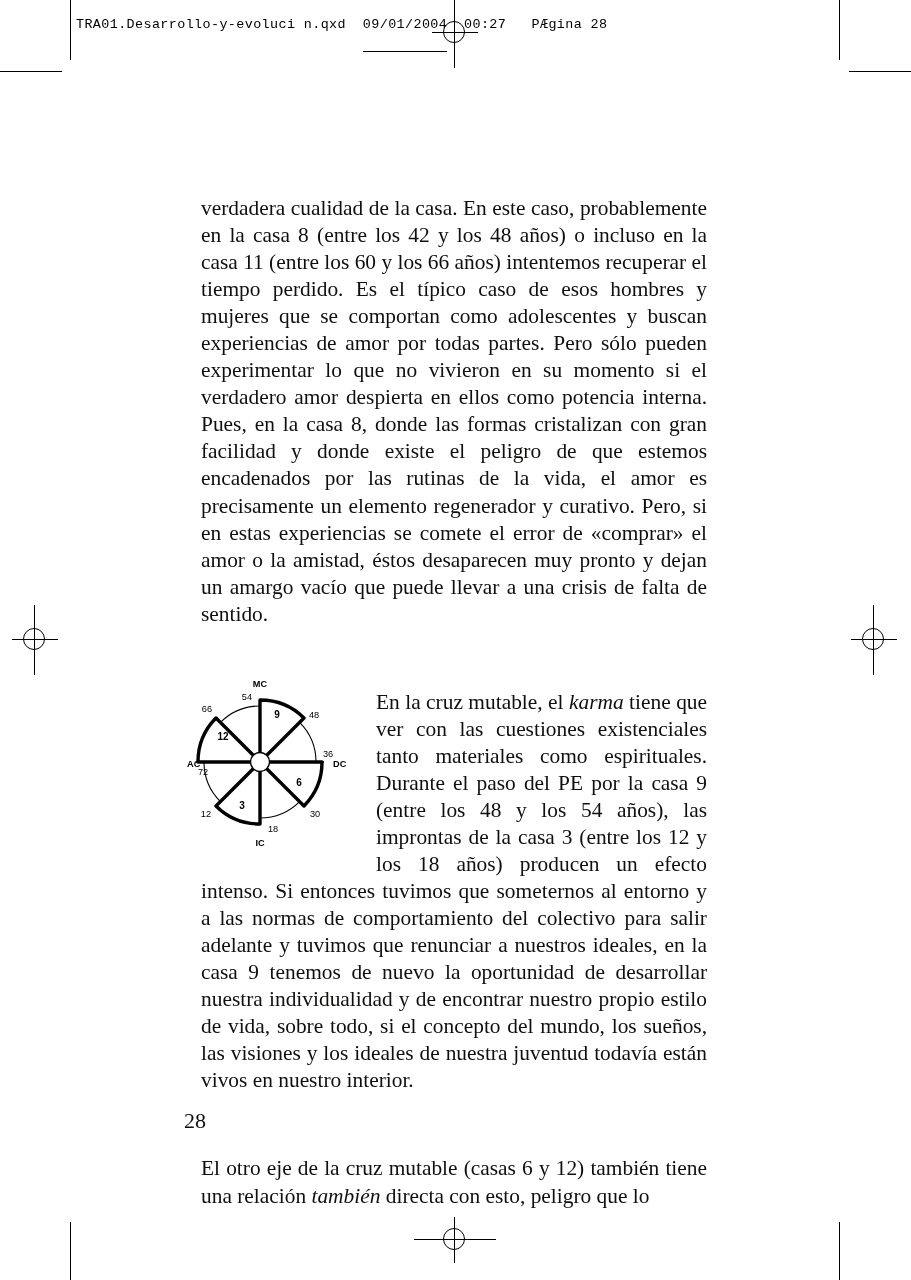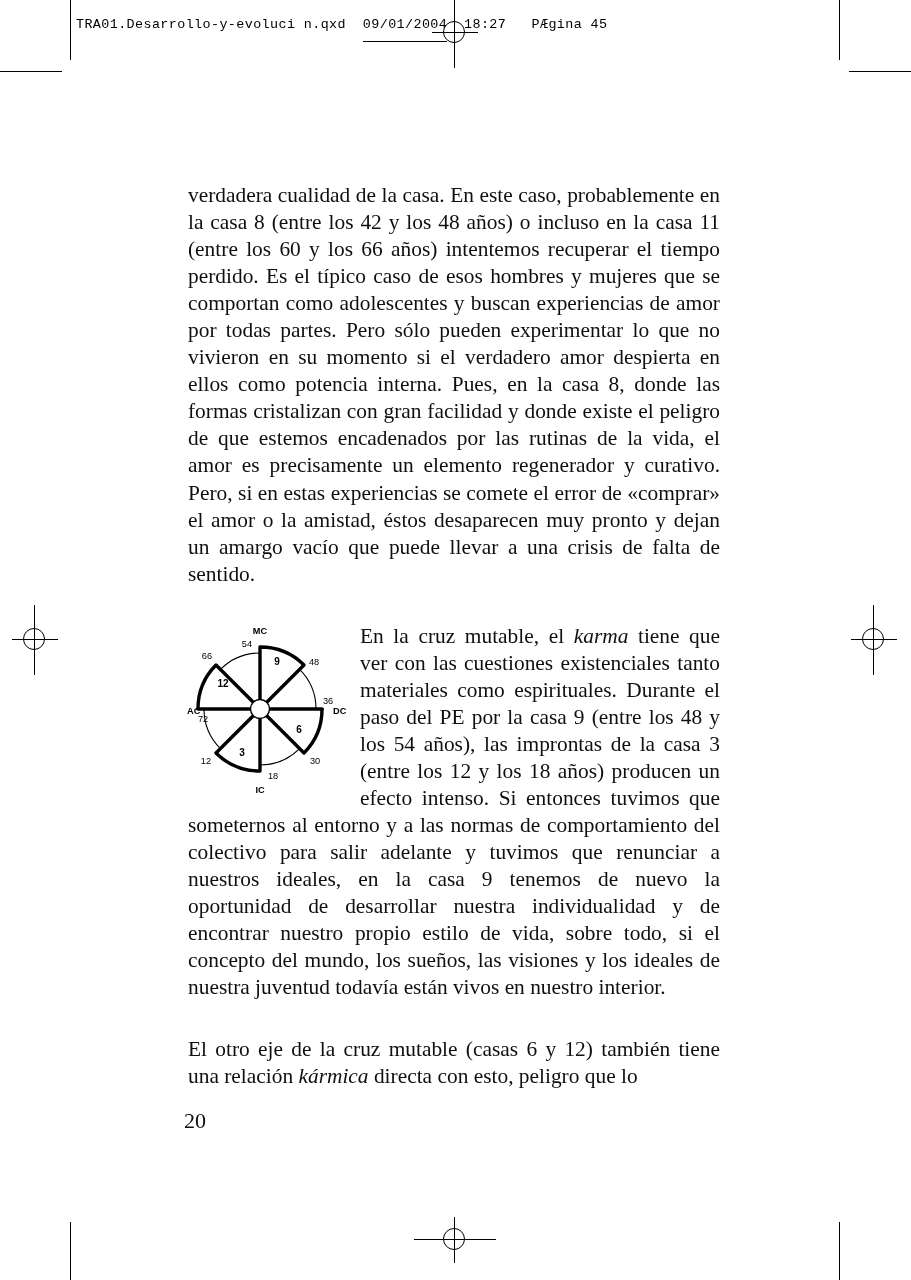--- a/index.html
+++ b/index.html
@@ -69,46 +69,46 @@
     left: 76px;
     top: 17px;
     font-family: "Liberation Mono", "DejaVu Sans Mono", monospace;
     font-size: 13.4px;
     letter-spacing: 0.4px;
     white-space: pre;
     color: #000;
   }
   #slug .date-underline {
     border-bottom: 1.2px solid #000;
-    padding-bottom: 9px;
+    padding-bottom: 19px;
   }
 
   
   #textblock {
     position: absolute;
     left: 184px;
     top: 178px;
     width: 540px;
     font-size: 21.4px;
     line-height: 27.05px;
     text-align: justify;
     text-justify: inter-word;
     color: #100f0d;
   }
-  #textblock p { margin: 4px; }
+  #textblock p { margin: 17px; }
   .para-gap { height: 27px; }
   .b { font-weight: normal; }
   .i { font-style: italic; }
 
   
   #figure {
     float: left;
     width: 168px;
     height: 176px;
-    margin: 2px 8px 2px 0px;
+    margin: 2px 24px 2px 0px;
     position: relative;
     shape-outside: inset(0);
   }
 
   
   #wheel-svg {
     position: absolute;
     left: 0;
     top: 0;
     width: 168px;
@@ -173,21 +173,21 @@
     <div class="reg-hline"></div>
     <div class="reg-circle"></div>
   </div>
 
   <div class="reg wide" style="left:432px; top:1217px;">
     <div class="reg-vline"></div>
     <div class="reg-hline"></div>
     <div class="reg-circle"></div>
   </div>
 
-  <div id="slug"><span>TRA01.Desarrollo-y-evoluci n.qxd</span><span>  </span><span class="date-underline">09/01/2004</span><span>  </span><span>18:27</span><span>   </span><span>PÆgina 45</span></div>
+  <div id="slug"><span>TRA01.Desarrollo-y-evoluci n.qxd</span><span>  </span><span class="date-underline">09/01/2004</span><span>  </span><span>00:27</span><span>   </span><span>PÆgina 28</span></div>
 
   <div id="textblock">
 
     <p>verdadera cualidad de la casa. En este caso, probablemente en la casa 8 (entre los 42 y los 48 años) o incluso en la casa 11 (entre los 60 y los 66 años) intentemos recuperar el tiempo perdido. Es el típico caso de esos hombres y mujeres que se comportan como adolescentes y buscan experiencias de amor por todas partes. Pero sólo pueden experimentar lo que no vivieron en su momento si el verdadero amor despierta en ellos como potencia interna. Pues, en la casa 8, donde las formas cristalizan con gran facilidad y donde existe el peligro de que estemos encadenados por las rutinas de la vida, el amor es precisamente un elemento regenerador y curativo. Pero, si en estas experiencias se comete el error de «comprar» el amor o la amistad, éstos desaparecen muy pronto y dejan un amargo vacío que puede llevar a una crisis de falta de sentido.</p>
 
     <div class="para-gap"></div>
 
     <div id="figure">
       <svg id="wheel-svg" viewBox="0 0 168 176">
 
@@ -231,18 +231,18 @@
 
         <text class="wheel-num" x="14" y="101" text-anchor="start">72</text>
         <text class="wheel-num" x="28" y="38" text-anchor="end">66</text>
       </svg>
     </div>
 
     <p><span class="b">En la cruz mutable</span><span>, el </span><span class="i">karma</span><span> tiene que ver con las cuestiones existenciales tanto materiales como espirituales. Durante el paso del PE por la casa 9 (entre los 48 y los 54 años), las improntas de la casa 3 (entre los 12 y los 18 años) producen un efecto intenso. Si entonces tuvimos que someternos al entorno y a las normas de comportamiento del colectivo para salir adelante y tuvimos que renunciar a nuestros ideales, en la casa 9 tenemos de nuevo la oportunidad de desarrollar nuestra individualidad y de encontrar nuestro propio estilo de vida, sobre todo, si el concepto del mundo, los sueños, las visiones y los ideales de nuestra juventud todavía están vivos en nuestro interior.</span></p>
 
     <div class="para-gap"></div>
 
-    <p><span>El otro eje de la cruz mutable (casas 6 y 12) también tiene una relación </span><span class="i">kármica</span><span> directa con esto, peligro que lo</span></p>
-  </div>
-
-  <div id="folio">20</div>
+    <p><span>El otro eje de la cruz mutable (casas 6 y 12) también tiene una relación </span><span class="i">también</span><span> directa con esto, peligro que lo</span></p>
+  </div>
+
+  <div id="folio">28</div>
 
 </div>
 
 </body></html>

